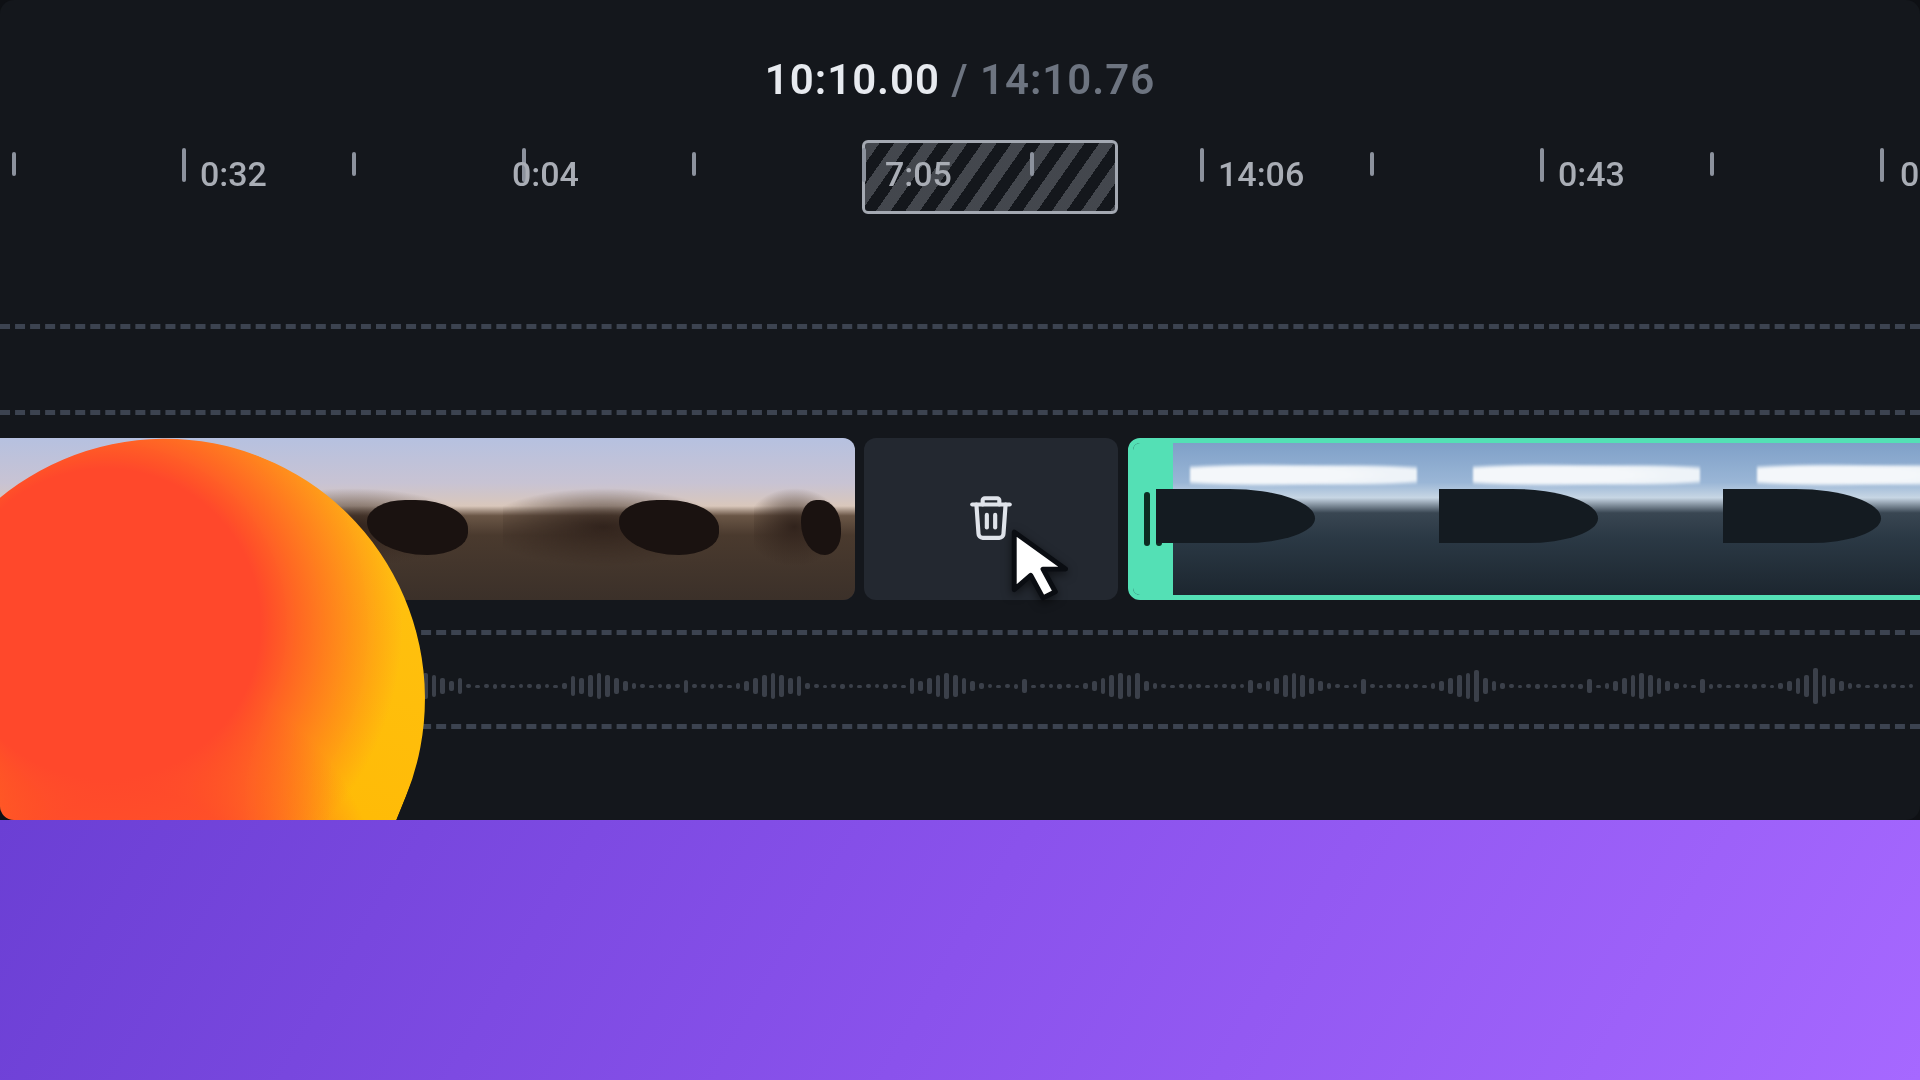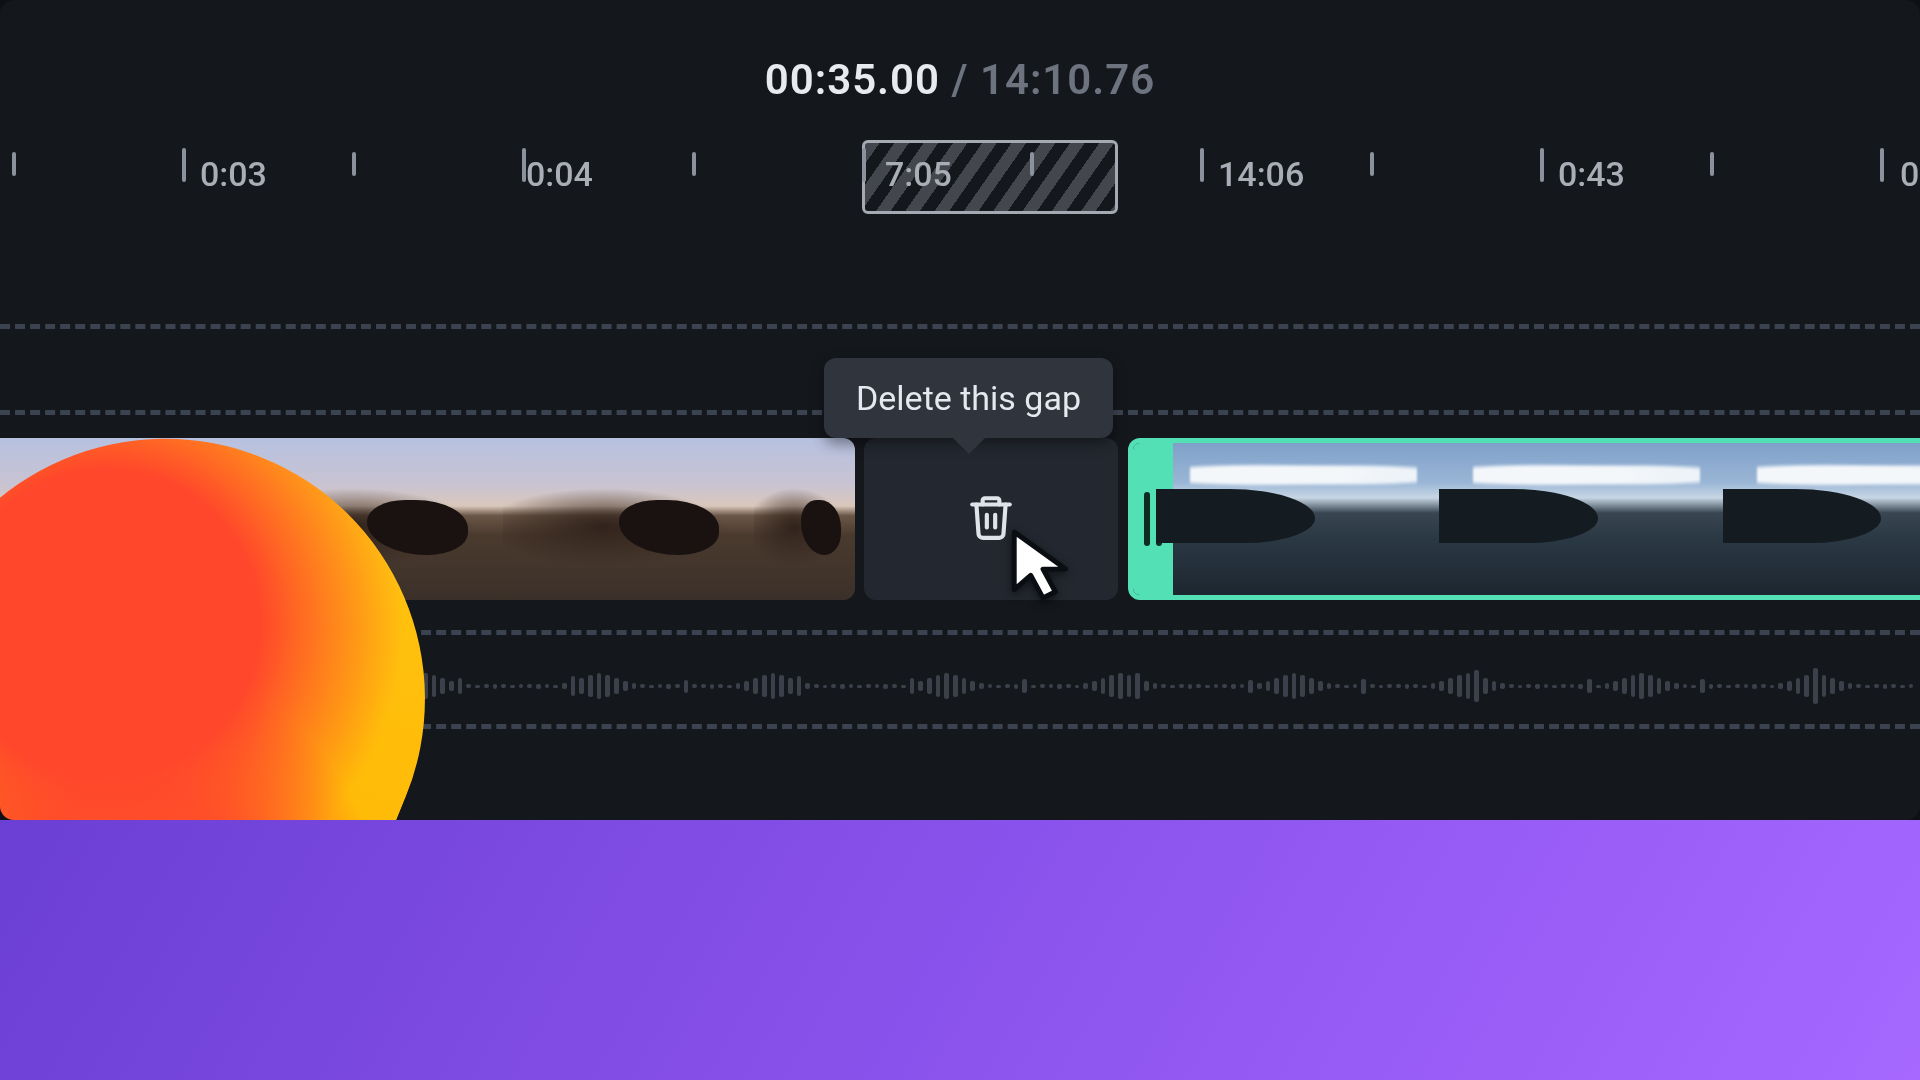--- a/index.html
+++ b/index.html
@@ -208,41 +208,41 @@
      z-index:40;
      filter:saturate(1.05);
   }
 </style>
 </head>
 <body>
 
 <div class="editor">
 
   <div class="timecode">
-    <span class="cur">00:35.00</span>
+    <span class="cur">10:10.00</span>
     <span class="sep">/</span>
     <span class="tot">14:10.76</span>
   </div>
 
   <div class="ruler">
     <div class="ruler-selection" id="ruler-sel" style="left: 862px; width: 256px;"></div>
   <div class="tick-minor" style="left: 12px;"></div>
       <div class="tick-major" style="left: 182px;"></div>
       <div class="tick-minor" style="left: 352px;"></div>
       <div class="tick-major" style="left: 522px;"></div>
       <div class="tick-minor" style="left: 692px;"></div>
       <div class="tick-major" style="left: 862px;"></div>
       <div class="tick-minor" style="left: 1030px;"></div>
       <div class="tick-major" style="left: 1200px;"></div>
       <div class="tick-minor" style="left: 1370px;"></div>
       <div class="tick-major" style="left: 1540px;"></div>
       <div class="tick-minor" style="left: 1710px;"></div>
       <div class="tick-major" style="left: 1880px;"></div>
-      <div class="tick-label" style="left: 200px;">0:03</div>
-      <div class="tick-label" style="left: 526px;">0:04</div>
+      <div class="tick-label" style="left: 200px;">0:32</div>
+      <div class="tick-label" style="left: 512px;">0:04</div>
       <div class="tick-label" style="left: 885px;">7:05</div>
       <div class="tick-label" style="left: 1218px;">14:06</div>
       <div class="tick-label" style="left: 1558px;">0:43</div>
       <div class="tick-label" style="left: 1900px;">0:</div>
     </div>
 
   <div class="dash" style="top:324px"></div>
   <div class="dash" style="top:410px"></div>
   <div class="dash" style="top:630px"></div>
   <div class="dash" style="top:724px"></div>
@@ -269,23 +269,20 @@
     </div>
 
     <div class="clip clip-b">
       <div class="handle"></div>
       <div class="thumb lake"></div>
       <div class="thumb lake"></div>
       <div class="thumb lake"></div>
     </div>
   </div>
 
-  <div class="tooltip">
-    <span>Delete this gap</span>
-  </div>
 
   <div class="cursor">
     <svg viewBox="0 0 32 36">
       <path d="M2 2 L2 30 L10 23 L16 34 L22 31 L16 20 L27 20 Z" fill="#ffffff" stroke="#0a0d12" stroke-width="2.4" stroke-linejoin="round"></path>
     </svg>
   </div>
 
   <div class="audio" id="audio">
       <span style="height: 14px;"></span>
       <span style="height: 5px;"></span>

